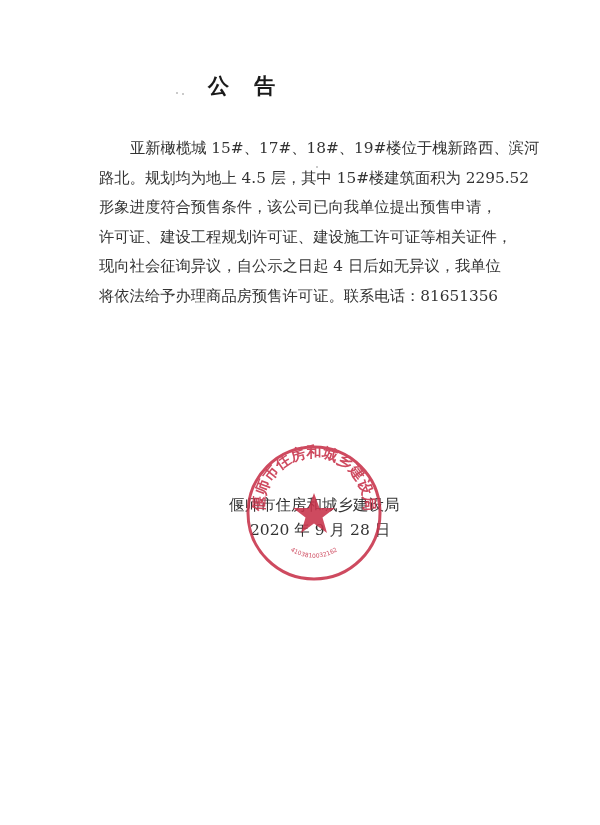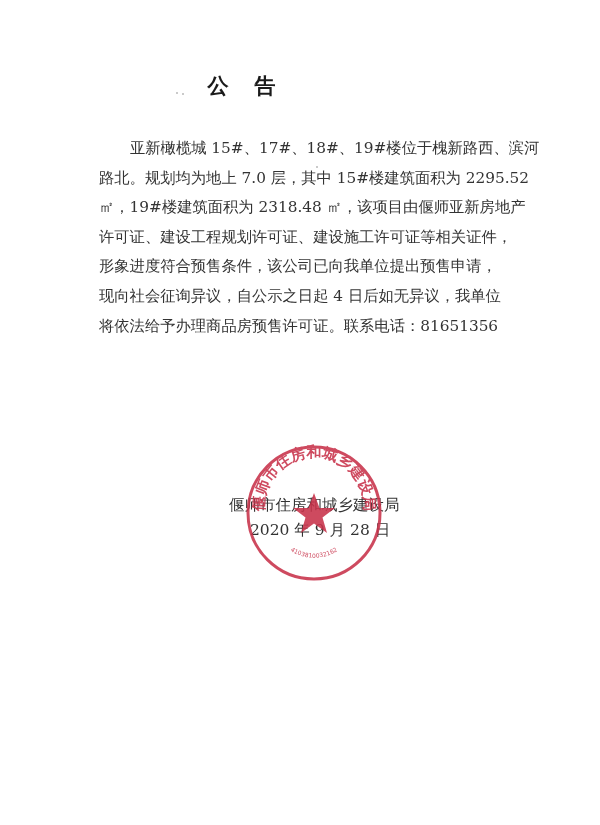--- a/index.html
+++ b/index.html
@@ -4,21 +4,21 @@
   <style>
     html, body { margin: 0; padding: 0; }
     body {
       width: 600px; height: 825px; background: #ffffff; position: relative; overflow: hidden;
       font-family: "DejaVu Serif", "Liberation Serif", serif; color: #2a2a2a;
     }
     .page { position: absolute; left: 0; top: 0; width: 600px; height: 825px; }
     .title {
       position: absolute; top: 72px; left: 0; width: 493px; text-align: center;
       font-size: 21px; font-weight: bold; letter-spacing: 10px; color: #1a1a1a;
-      font-family: Liberation Sans, sans-serif;
+      font-family: Liberation Serif, serif;
     }
     .body-text {
       position: absolute; left: 99px; top: 134px; width: 436px;
       font-size: 15.3px; line-height: 29.6px; color: #333;
       text-align: justify;
     }
     .line { white-space: nowrap; display: block; }
     .indent { padding-left: 31px; }
     .sign {
       position: absolute; left: 0; width: 600px; text-align: left;
@@ -34,24 +34,23 @@
 
 <div class="page">
   <div class="speck" style="left:176px;top:92px"></div>
   <div class="speck" style="left:182px;top:93px"></div>
   <div class="speck" style="left:316px;top:166px"></div>
 
   <div class="title">公 告</div>
 
   <div class="body-text">
     <span class="line indent">亚新橄榄城 15#、17#、18#、19#楼位于槐新路西、滨河</span>
-    <span class="line">路北。规划均为地上 7.0 层，其中 15#楼建筑面积为 2295.52</span>
-    <span class="line">㎡，19#楼建筑面积为 2318.48 ㎡，该项目由偃师亚新房地产</span>
+    <span class="line">路北。规划均为地上 4.5 层，其中 15#楼建筑面积为 2295.52</span>
+    <span class="line">形象进度符合预售条件，该公司已向我单位提出预售申请，</span>
     <span class="line">许可证、建设工程规划许可证、建设施工许可证等相关证件，</span>
-    <span class="line">形象进度符合预售条件，该公司已向我单位提出预售申请，</span>
     <span class="line">现向社会征询异议，自公示之日起 4 日后如无异议，我单位</span>
     <span class="line">将依法给予办理商品房预售许可证。联系电话：81651356</span>
   </div>
 
   <div class="sign org">偃师市住房和城乡建设局</div>
   <div class="sign date">2020 年 9 月 28 日</div>
 
   <svg class="stamp" viewBox="0 0 140 140">
     <defs>
       <path id="arcTop" d="M 22 78 A 50 50 0 1 1 118 78" fill="none"></path>

